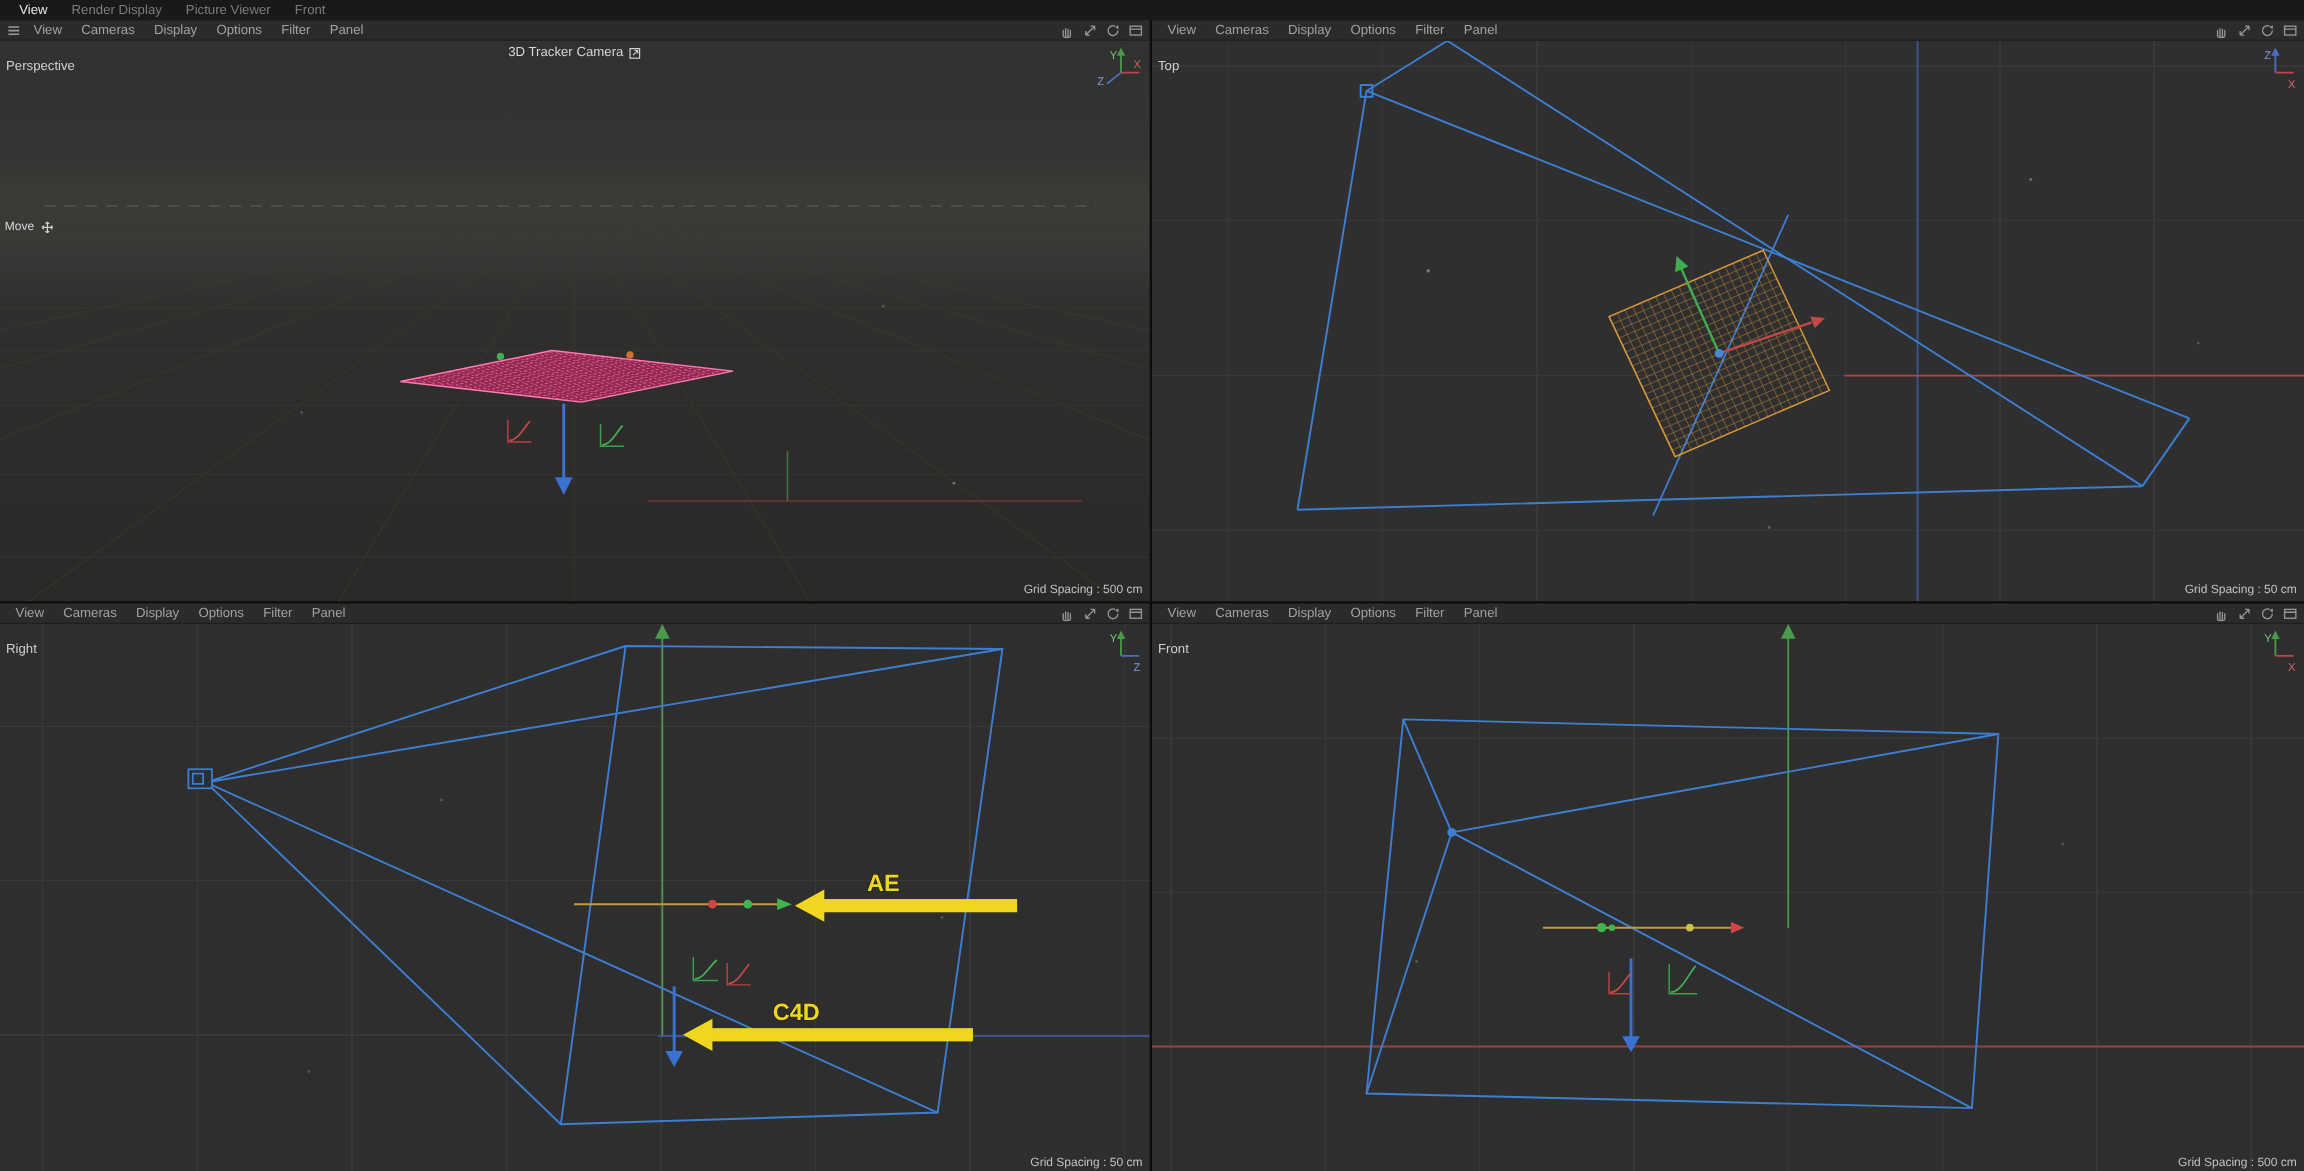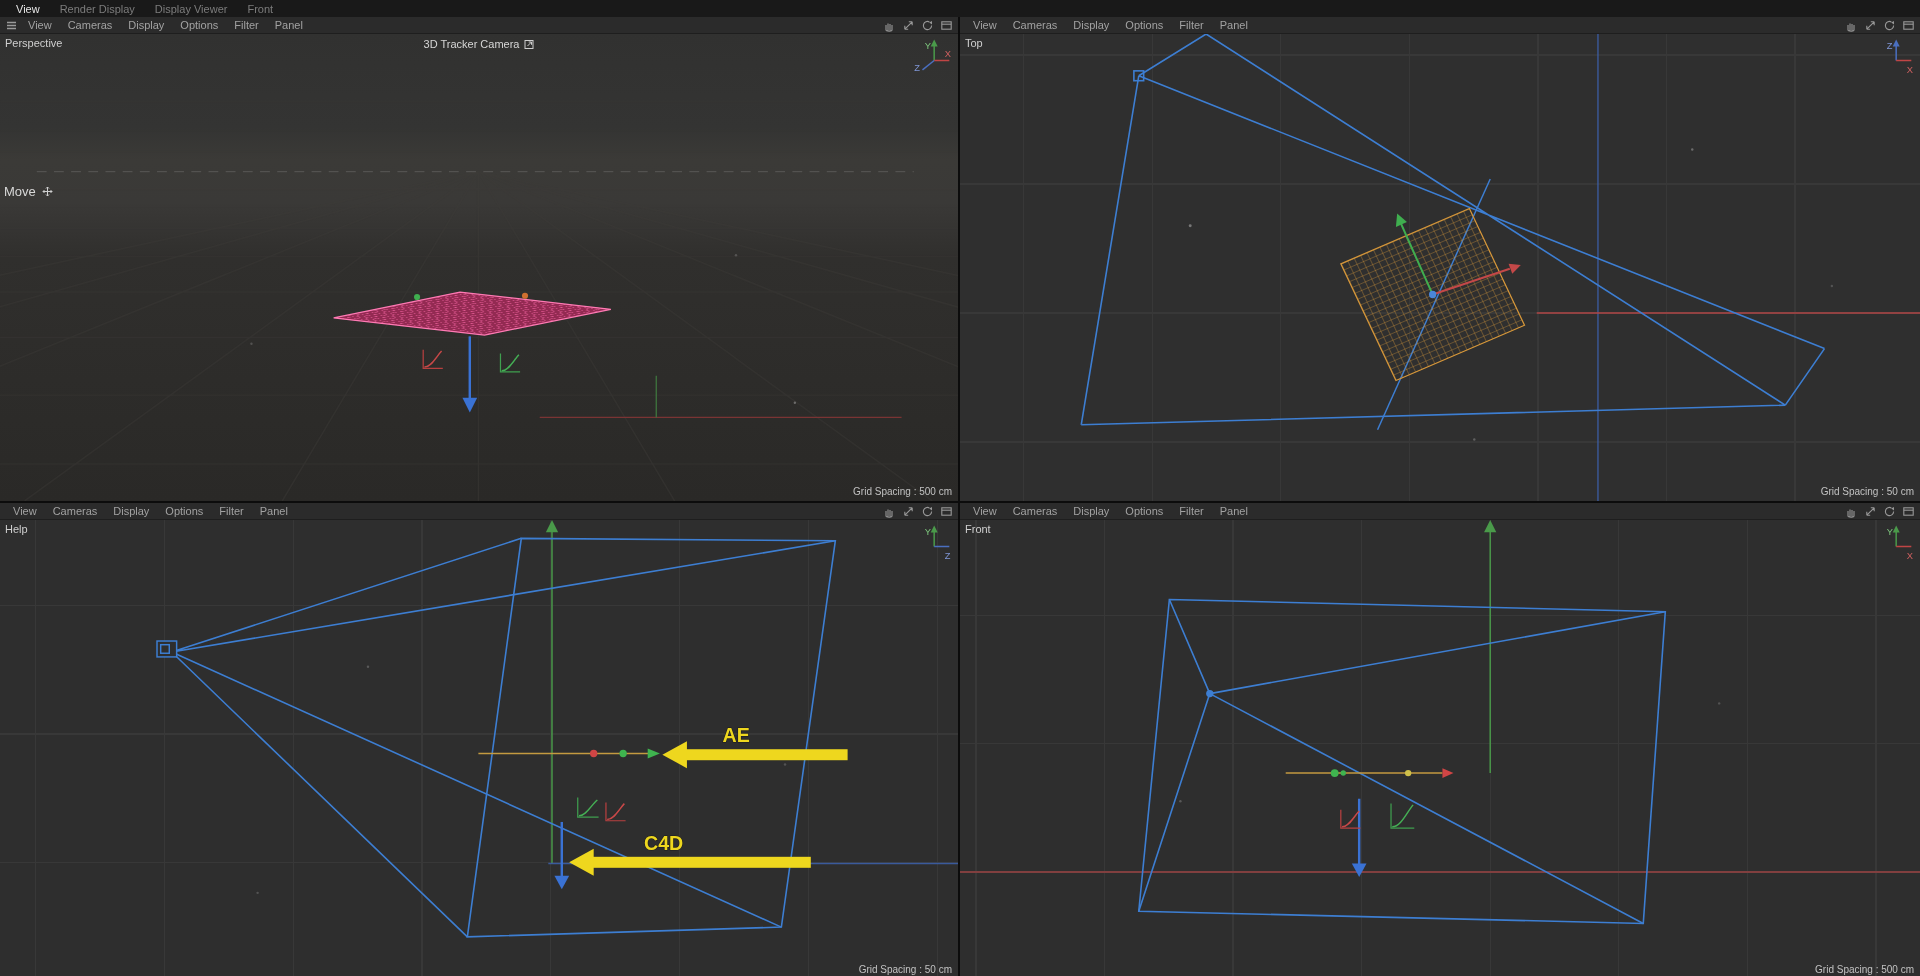--- a/index.html
+++ b/index.html
@@ -19,43 +19,43 @@
 
   .vp-menubar{position:absolute;left:0;top:0;right:0;height:17px;background:#2b2b2b;border-bottom:1px solid #1e1e1e;display:flex;align-items:center;padding:0 5px;box-sizing:border-box;}
   .mb-item{font-size:11px;color:#a2a2a2;padding:0 8px;white-space:nowrap;}
   .mb-spacer{flex:1;}
   .mb-icon{width:13px;height:13px;margin-left:6px;flex:none;}
   .hamburger{width:13px;height:13px;margin-right:2px;flex:none;}
 
   .vp-canvas{position:absolute;left:0;top:17px;right:0;bottom:0;overflow:hidden;background:#2e2e2e;}
   .scene{position:absolute;left:0;top:0;width:100%;height:100%;display:block;}
 
-  .vp-label{position:absolute;left:5px;top:3px;font-size:11px;color:#cfcfcf;}
+  .vp-label{position:absolute;left:5px;top:15px;font-size:11px;color:#cfcfcf;}
   .grid-spacing{position:absolute;right:6px;font-size:10px;color:#c2c2c2;white-space:nowrap;text-align:center;}
   #cell-perspective .grid-spacing,#cell-top .grid-spacing{bottom:4px;}
   #cell-right .grid-spacing,#cell-front .grid-spacing{bottom:1px;}
 
   .axis-widget{position:absolute;right:4px;top:2px;width:42px;height:42px;}
   .axis-widget text{font-size:8px;font-family:"Liberation Sans",sans-serif;}
 
   .cam-label{position:absolute;left:50%;top:4px;transform:translateX(-50%);font-size:11px;color:#d6d6d6;display:flex;gap:4px;align-items:center;white-space:nowrap;text-align:right;}
-  .tool-hint{position:absolute;left:4px;top:150px;font-size:13px;color:#d8d8d8;display:flex;gap:6px;align-items:center;}
+  .tool-hint{position:absolute;left:4px;top:150px;font-size:10px;color:#d8d8d8;display:flex;gap:6px;align-items:center;}
 
   svg text{font-family:"Liberation Sans",sans-serif;}
   .ann-text{font-weight:bold;font-size:16px;fill:#eed71e;paint-order:stroke;stroke:#1c1c1c;stroke-width:0.8px;}
 </style>
 </head>
 <body>
 
 <div class="app">
 
   <div class="global-menubar">
     <span class="gm-item active">View</span>
     <span class="gm-item">Render Display</span>
-    <span class="gm-item">Display Viewer</span>
+    <span class="gm-item">Picture Viewer</span>
     <span class="gm-item">Front</span>
   </div>
 
   <div class="vp-cell" id="cell-perspective">
     <div class="vp-menubar">
       <svg class="hamburger" viewBox="0 0 13 13">
           <path d="M2 3.5h9M2 6.5h9M2 9.5h9" stroke="#9a9a9a" stroke-width="1.3" fill="none"></path>
         </svg>
       <span class="mb-item">View</span>
       <span class="mb-item">Cameras</span>
@@ -299,21 +299,21 @@
           <rect x="556" y="187.5" width="135" height="9" fill="#eed71e"></rect>
           <polygon points="540,192 560,181 560,203" fill="#eed71e"></polygon>
         </g>
         <text class="ann-text" x="589" y="182">AE</text>
         <g>
           <rect x="480" y="275.5" width="181" height="9" fill="#eed71e"></rect>
           <polygon points="464,280 484,269 484,291" fill="#eed71e"></polygon>
         </g>
         <text class="ann-text" x="525" y="270">C4D</text>
       </svg>
-      <span class="vp-label">Help</span>
+      <span class="vp-label">Right</span>
       <span class="grid-spacing">Grid Spacing : 50 cm</span>
       <svg class="axis-widget" viewBox="0 0 36 36">
         <line x1="19" y1="21" x2="19" y2="6" stroke="#4a9a4a" stroke-width="1.3"></line>
           <polygon points="19,3 16,9 22,9" fill="#4a9a4a"></polygon>
         <line x1="19" y1="21" x2="32" y2="21" stroke="#4a6fc0" stroke-width="1.3"></line>
         <text x="11" y="11" fill="#7fc97f">Y</text>
         <text x="28" y="32" fill="#7f96d6">Z</text>
       </svg>
     </div>
   </div>

